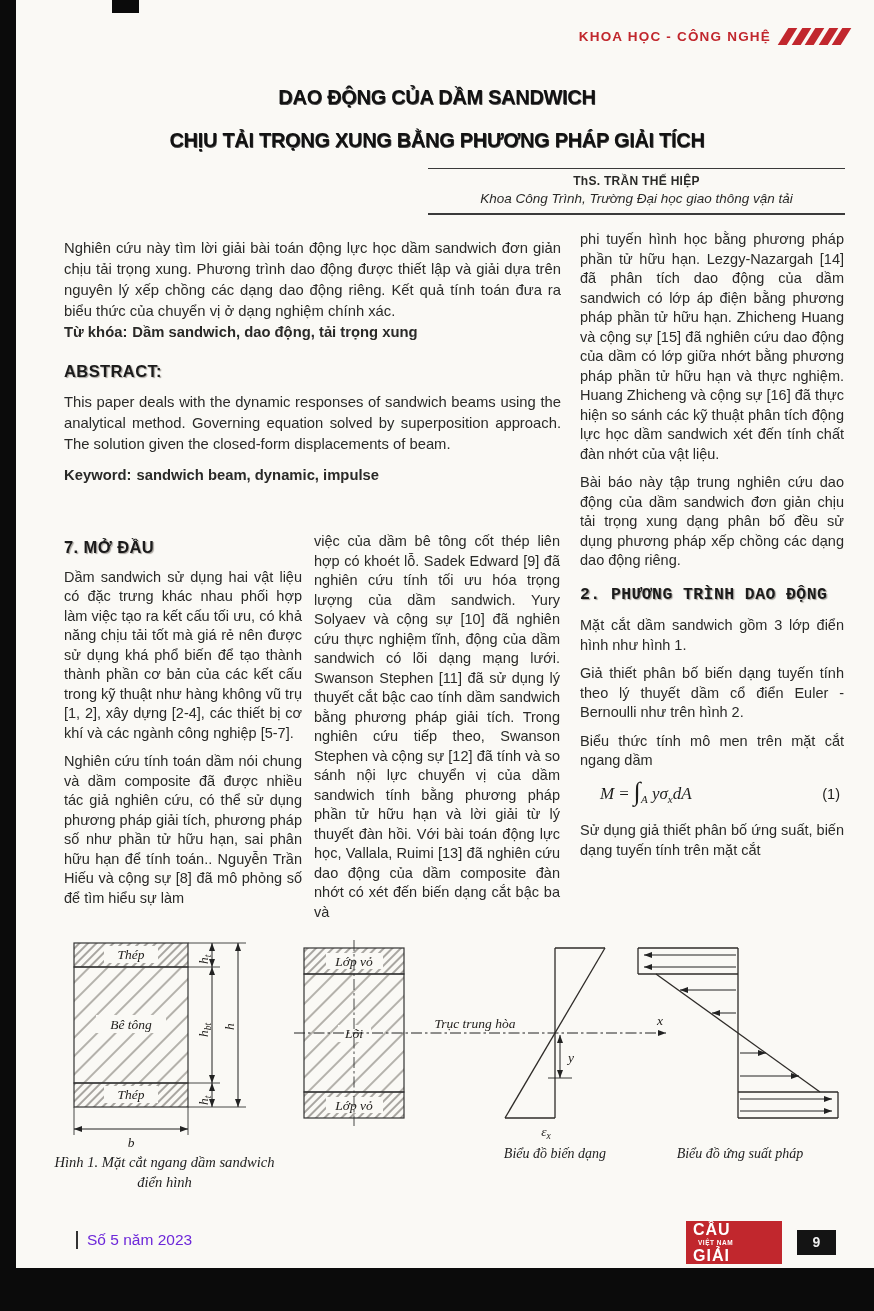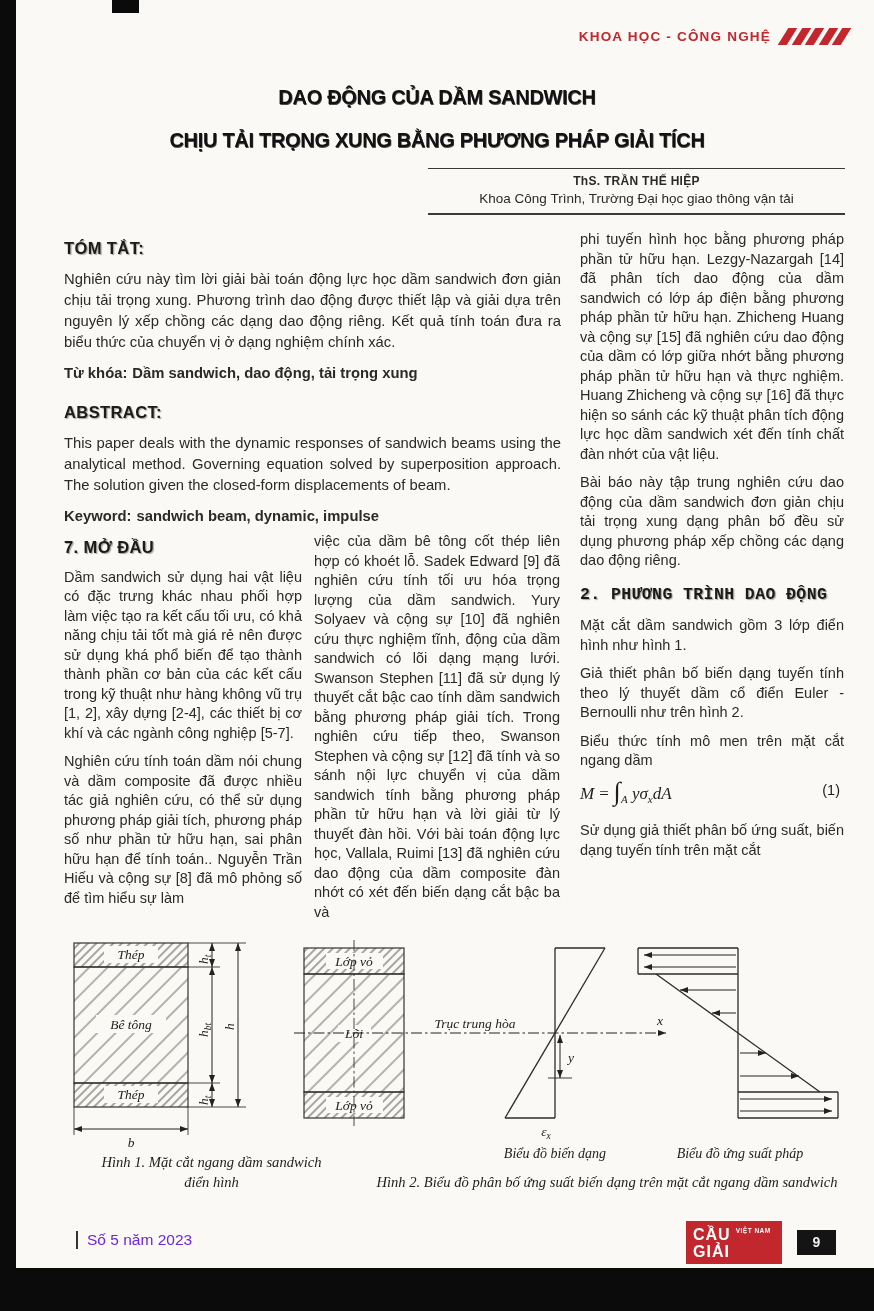--- a/index.html
+++ b/index.html
@@ -24,21 +24,21 @@
   .title {
     position:absolute; top:76px; left:40px; width:794px; text-align:center;
     font-size:20px; line-height:43px; font-weight:800; color:#121212; letter-spacing:-0.3px;
     text-shadow:0.6px 0.6px 0 #4a4a4a;
   }
   .author-block {
     position:absolute; top:168px; left:428px; width:417px; text-align:center;
     border-top:1.5px solid #3a3a3a; border-bottom:2.5px solid #3a3a3a; padding:5px 0 7px;
   }
   .author-name { font-weight:700; font-size:12px; letter-spacing:0.3px; }
-  .author-affil { font-size:13.5px; margin-top:3px; }
+  .author-affil { font-style:italic; font-size:13.5px; margin-top:3px; }
 
   
   .sec-heading {
     font-weight:800; font-size:16.5px; letter-spacing:0.4px; color:#1b1b1b;
     text-shadow:1.2px 1.2px 1px #a8a49e;
   }
 
   
   .abstract { position:absolute; top:238px; left:64px; width:497px; font-size:14.8px; line-height:21px; text-align:justify; }
   .abstract .sec-heading { margin-bottom:10px; }
@@ -50,42 +50,42 @@
   
   .col { position:absolute; font-size:14.5px; line-height:19.5px; text-align:justify; }
   .col p { margin-bottom:9px; }
   .col .sec-heading { margin:4px 0 10px; }
   .col1 { top:534px; left:64px;  width:238px; }
   .col2 { top:532px; left:314px; width:246px; }
   .col3 { top:230px; left:580px; width:264px; }
   .col3 .sec-heading { margin:14px 0 12px;font-family:Liberation Mono, monospace; }
 
   
-  .equation-row { display:flex; justify-content:space-between; margin:10px 4px 12px 0; font-family:"Liberation Serif", serif; font-size:17px; color:#1d1d1b; }
+  .equation-row { display:flex; align-items:center; justify-content:space-between; margin:10px 4px 12px 20px; font-family:"Liberation Serif", serif; font-size:17px; color:#1d1d1b; }
   .eq-var { font-style:italic; }
   .eq-op { margin:0 5px; }
   .eq-int { font-size:26px; font-style:normal; position:relative; top:1px; }
   .eq-sub { font-size:11px; font-style:italic; }
   .eq-number { font-family:"Liberation Sans", sans-serif; font-size:14.5px; }
 
   
   .fig-svg { position:absolute; }
   .fig1-svg { left:60px; top:933px; }
   .fig2-svg { left:288px; top:938px; }
-  .fig-caption { position:absolute; font-family:"Liberation Serif", serif; font-style:italic; font-size:14.6px; color:#222; text-align:center; line-height:20px;margin-left:47px; }
+  .fig-caption { position:absolute; font-family:"Liberation Serif", serif; font-style:italic; font-size:14.6px; color:#222; text-align:center; line-height:20px; }
   .fig1-caption { left:52px; top:1152px; width:225px; }
   .fig2-caption { left:276px; top:1172px; width:568px; }
   .svg-label { font-family:"Liberation Serif", serif; font-style:italic; font-size:13.5px; fill:#24221f; }
   .svg-caption { font-family:"Liberation Serif", serif; font-style:italic; font-size:14px; fill:#222; }
 
   
   .footer-issue { position:absolute; left:76px; top:1231px; font-size:15.5px; color:#6d28d9; border-left:2px solid #333; padding-left:9px; }
   .logo { position:absolute; left:686px; top:1221px; width:96px; height:43px; background:#c1272d; color:#fff;
           display:flex; flex-direction:column; justify-content:center; padding:3px 7px; }
-  .logo-row1 { display:flex; align-items:flex-start; }
+  .logo-row1 { display:flex; align-items:flex-start;flex-direction:column; }
   .logo-word { font-weight:800; font-size:16px; letter-spacing:1px; line-height:17px; }
   .logo-badge { font-size:6.5px; font-weight:700; margin-left:5px; letter-spacing:0.5px; line-height:8px; margin-top:1px; }
   .pageno { position:absolute; left:797px; top:1230px; width:39px; height:25px; background:#141414; color:#efefef;
             text-align:center; line-height:25px; font-weight:700; font-size:14px; }
 </style>
 </head>
 <body>
 
 <div class="page">
 
@@ -108,21 +108,20 @@
     <span>DAO ĐỘNG CỦA DẦM SANDWICH</span><br>
     <span>CHỊU TẢI TRỌNG XUNG BẰNG PHƯƠNG PHÁP GIẢI TÍCH</span>
   </h1>
 
   <div class="author-block">
     <div class="author-name">ThS. TRẦN THẾ HIỆP</div>
     <div class="author-affil">Khoa Công Trình, Trường Đại học giao thông vận tải</div>
   </div>
 
   <div class="abstract">
-    <div class="sec-heading">TÓM TẮT:</div>
     <p>Nghiên cứu này tìm lời giải bài toán động lực học dầm sandwich đơn giản chịu tải trọng xung. Phương trình dao động được thiết lập và giải dựa trên nguyên lý xếp chồng các dạng dao động riêng. Kết quả tính toán đưa ra biểu thức của chuyển vị ở dạng nghiệm chính xác.</p>
     <p class="kw-line"><b>Từ khóa:</b><span>Dầm sandwich, dao động, tải trọng xung</span></p>
     <div class="gap"></div>
     <div class="sec-heading">ABSTRACT:</div>
     <p>This paper deals with the dynamic responses of sandwich beams using the analytical method. Governing equation solved by superposition approach. The solution given the closed-form displacements of beam.</p>
     <p class="kw-line"><b>Keyword:</b><span>sandwich beam, dynamic, impulse</span></p>
   </div>
 
   <div class="col col1">
     <div class="sec-heading">7. MỞ ĐẦU</div>
@@ -263,21 +262,20 @@
       <line x1="448" y1="29" x2="356" y2="29" marker-end="url(#f2ae)"></line>
       <line x1="448" y1="52" x2="392" y2="52" marker-end="url(#f2ae)"></line>
       <line x1="448" y1="75" x2="424" y2="75" marker-end="url(#f2ae)"></line>
       <line x1="452" y1="115" x2="478" y2="115" marker-end="url(#f2ae)"></line>
       <line x1="452" y1="138" x2="511" y2="138" marker-end="url(#f2ae)"></line>
       <line x1="452" y1="161" x2="544" y2="161" marker-end="url(#f2ae)"></line>
       <line x1="452" y1="173" x2="544" y2="173" marker-end="url(#f2ae)"></line>
     </g>
     <text class="svg-caption" x="452" y="220" text-anchor="middle">Biểu đồ ứng suất pháp</text>
   </svg>
-  <div class="fig-caption fig2-caption">Hình 2. Biểu đồ phân bố ứng suất biến dạng trên mặt cắt ngang dầm sandwich</div>
 
   <div class="footer-issue">Số 5 năm 2023</div>
   <div class="logo">
     <div class="logo-row1">
       <span class="logo-word">CẦU</span>
       <span class="logo-badge">VIỆT NAM</span>
     </div>
     <div class="logo-word">GIẢI</div>
   </div>
   <div class="pageno">9</div>

